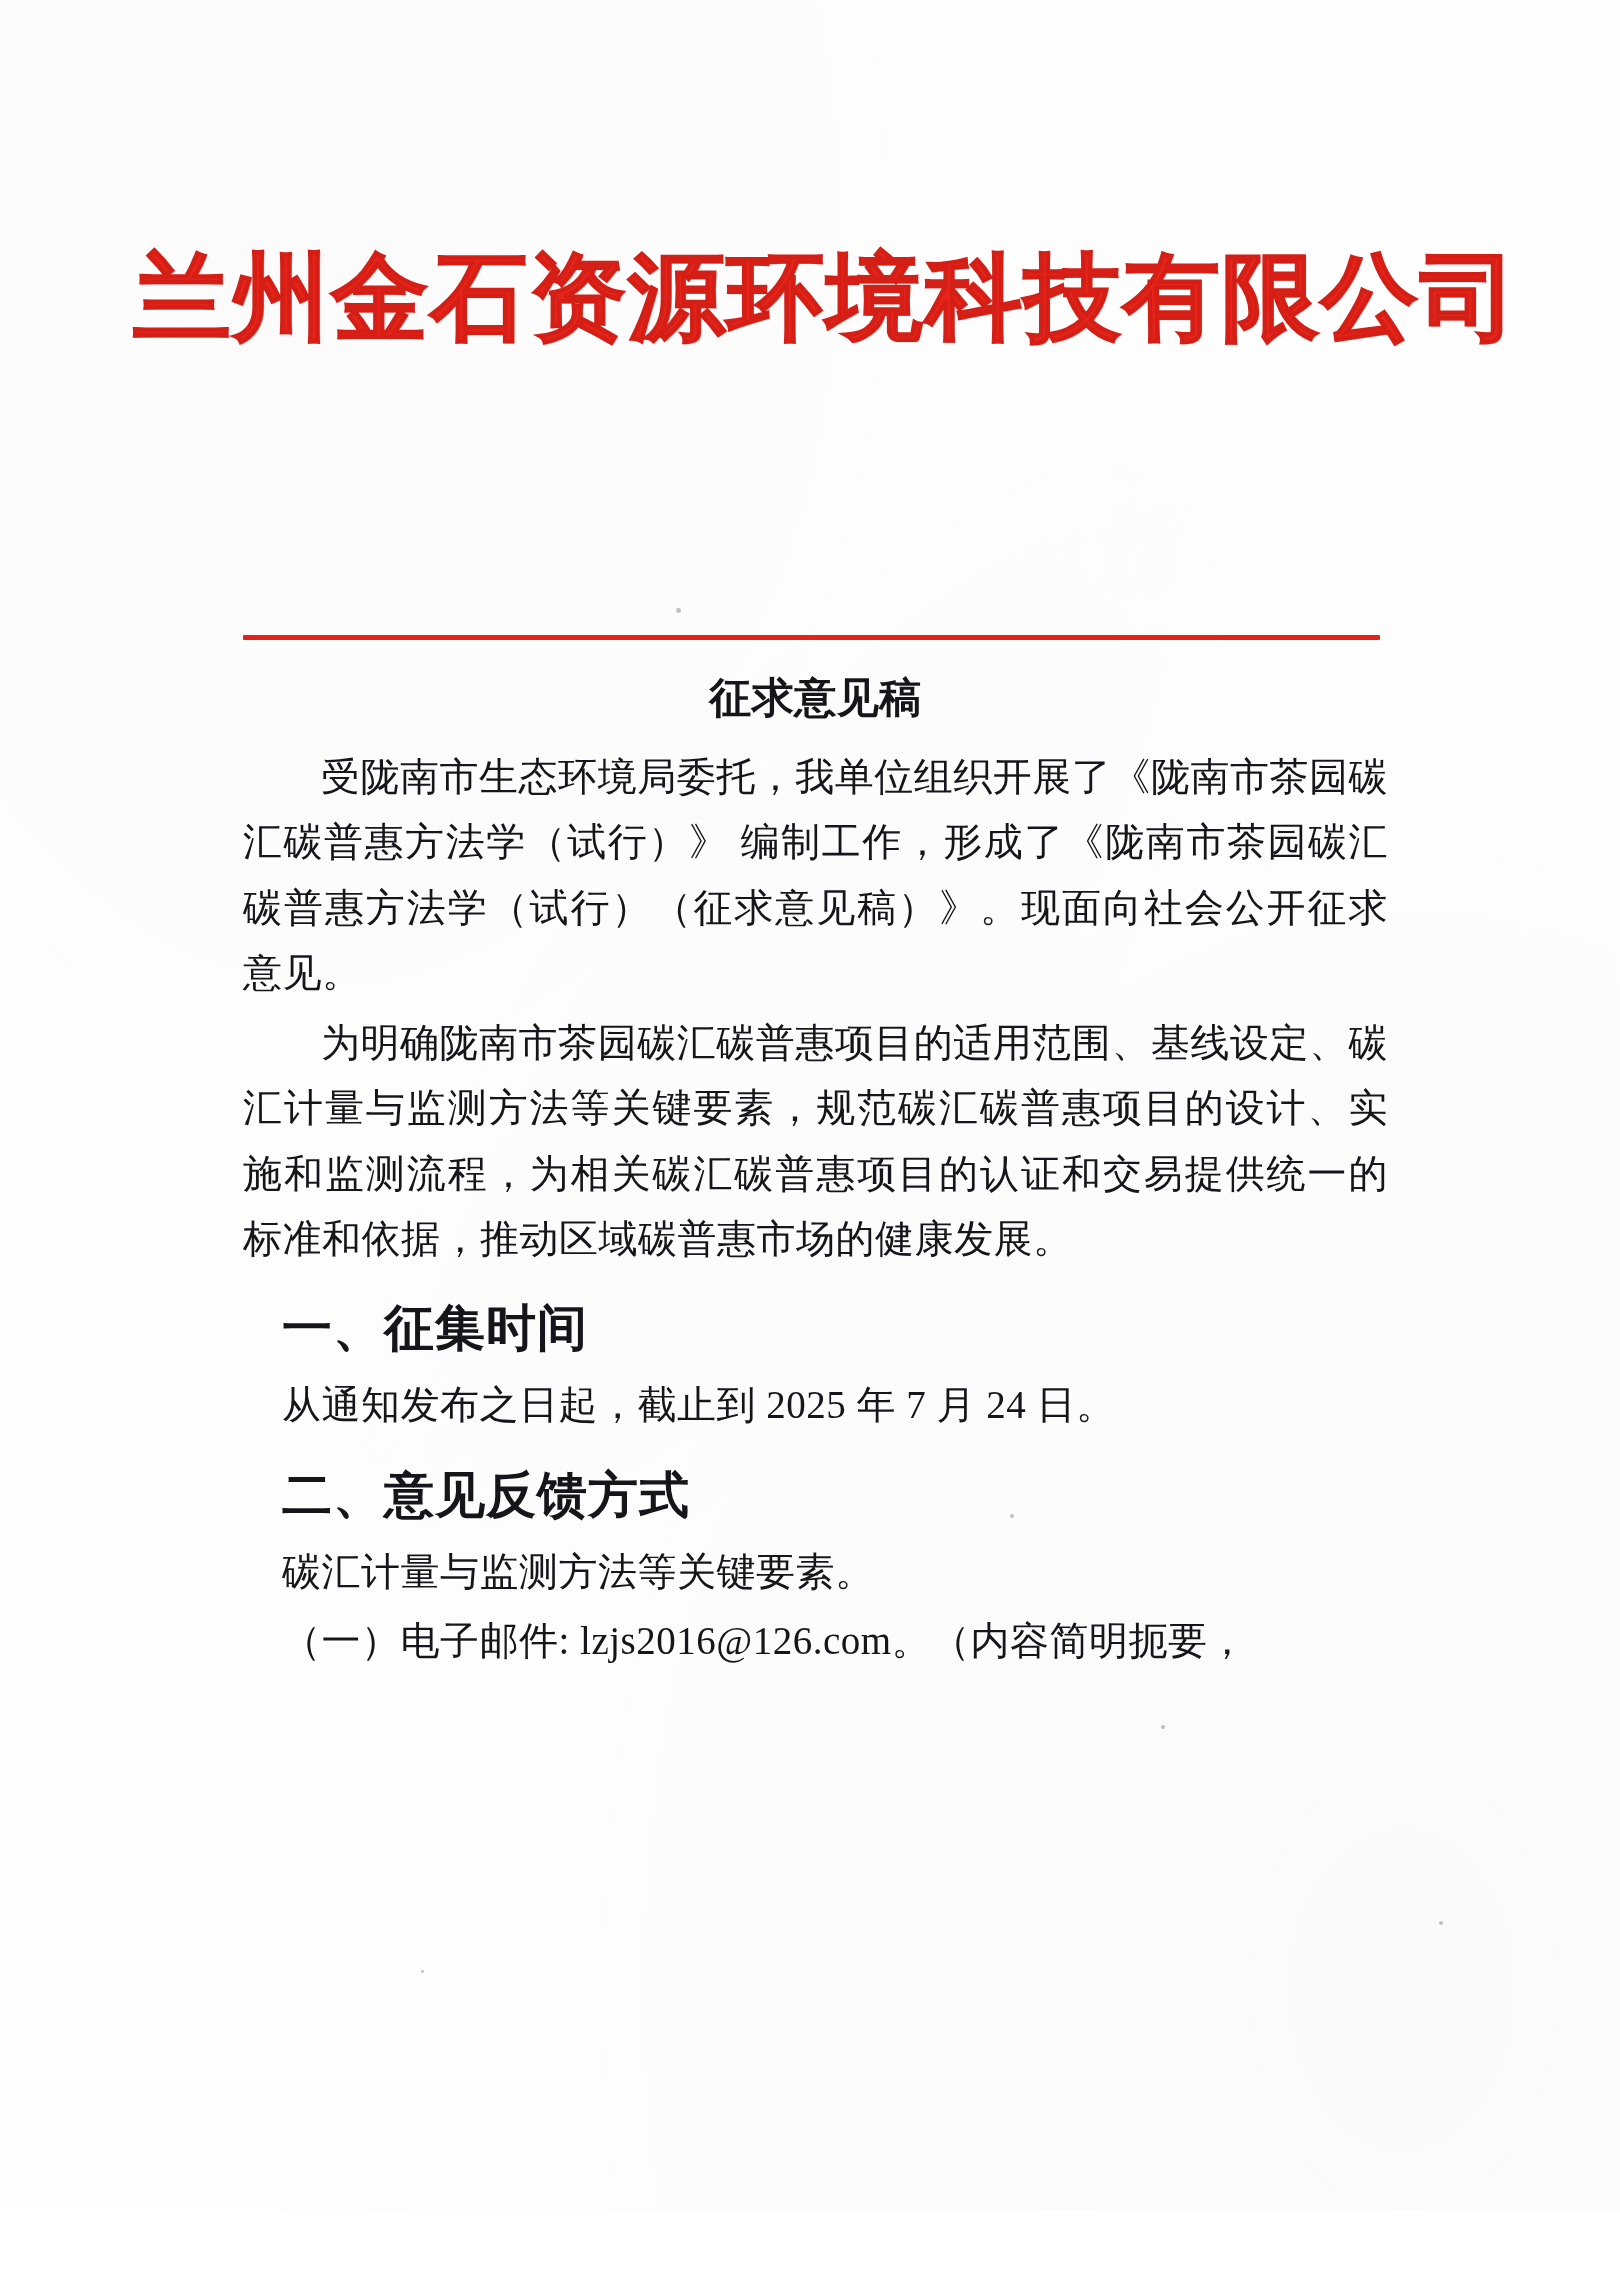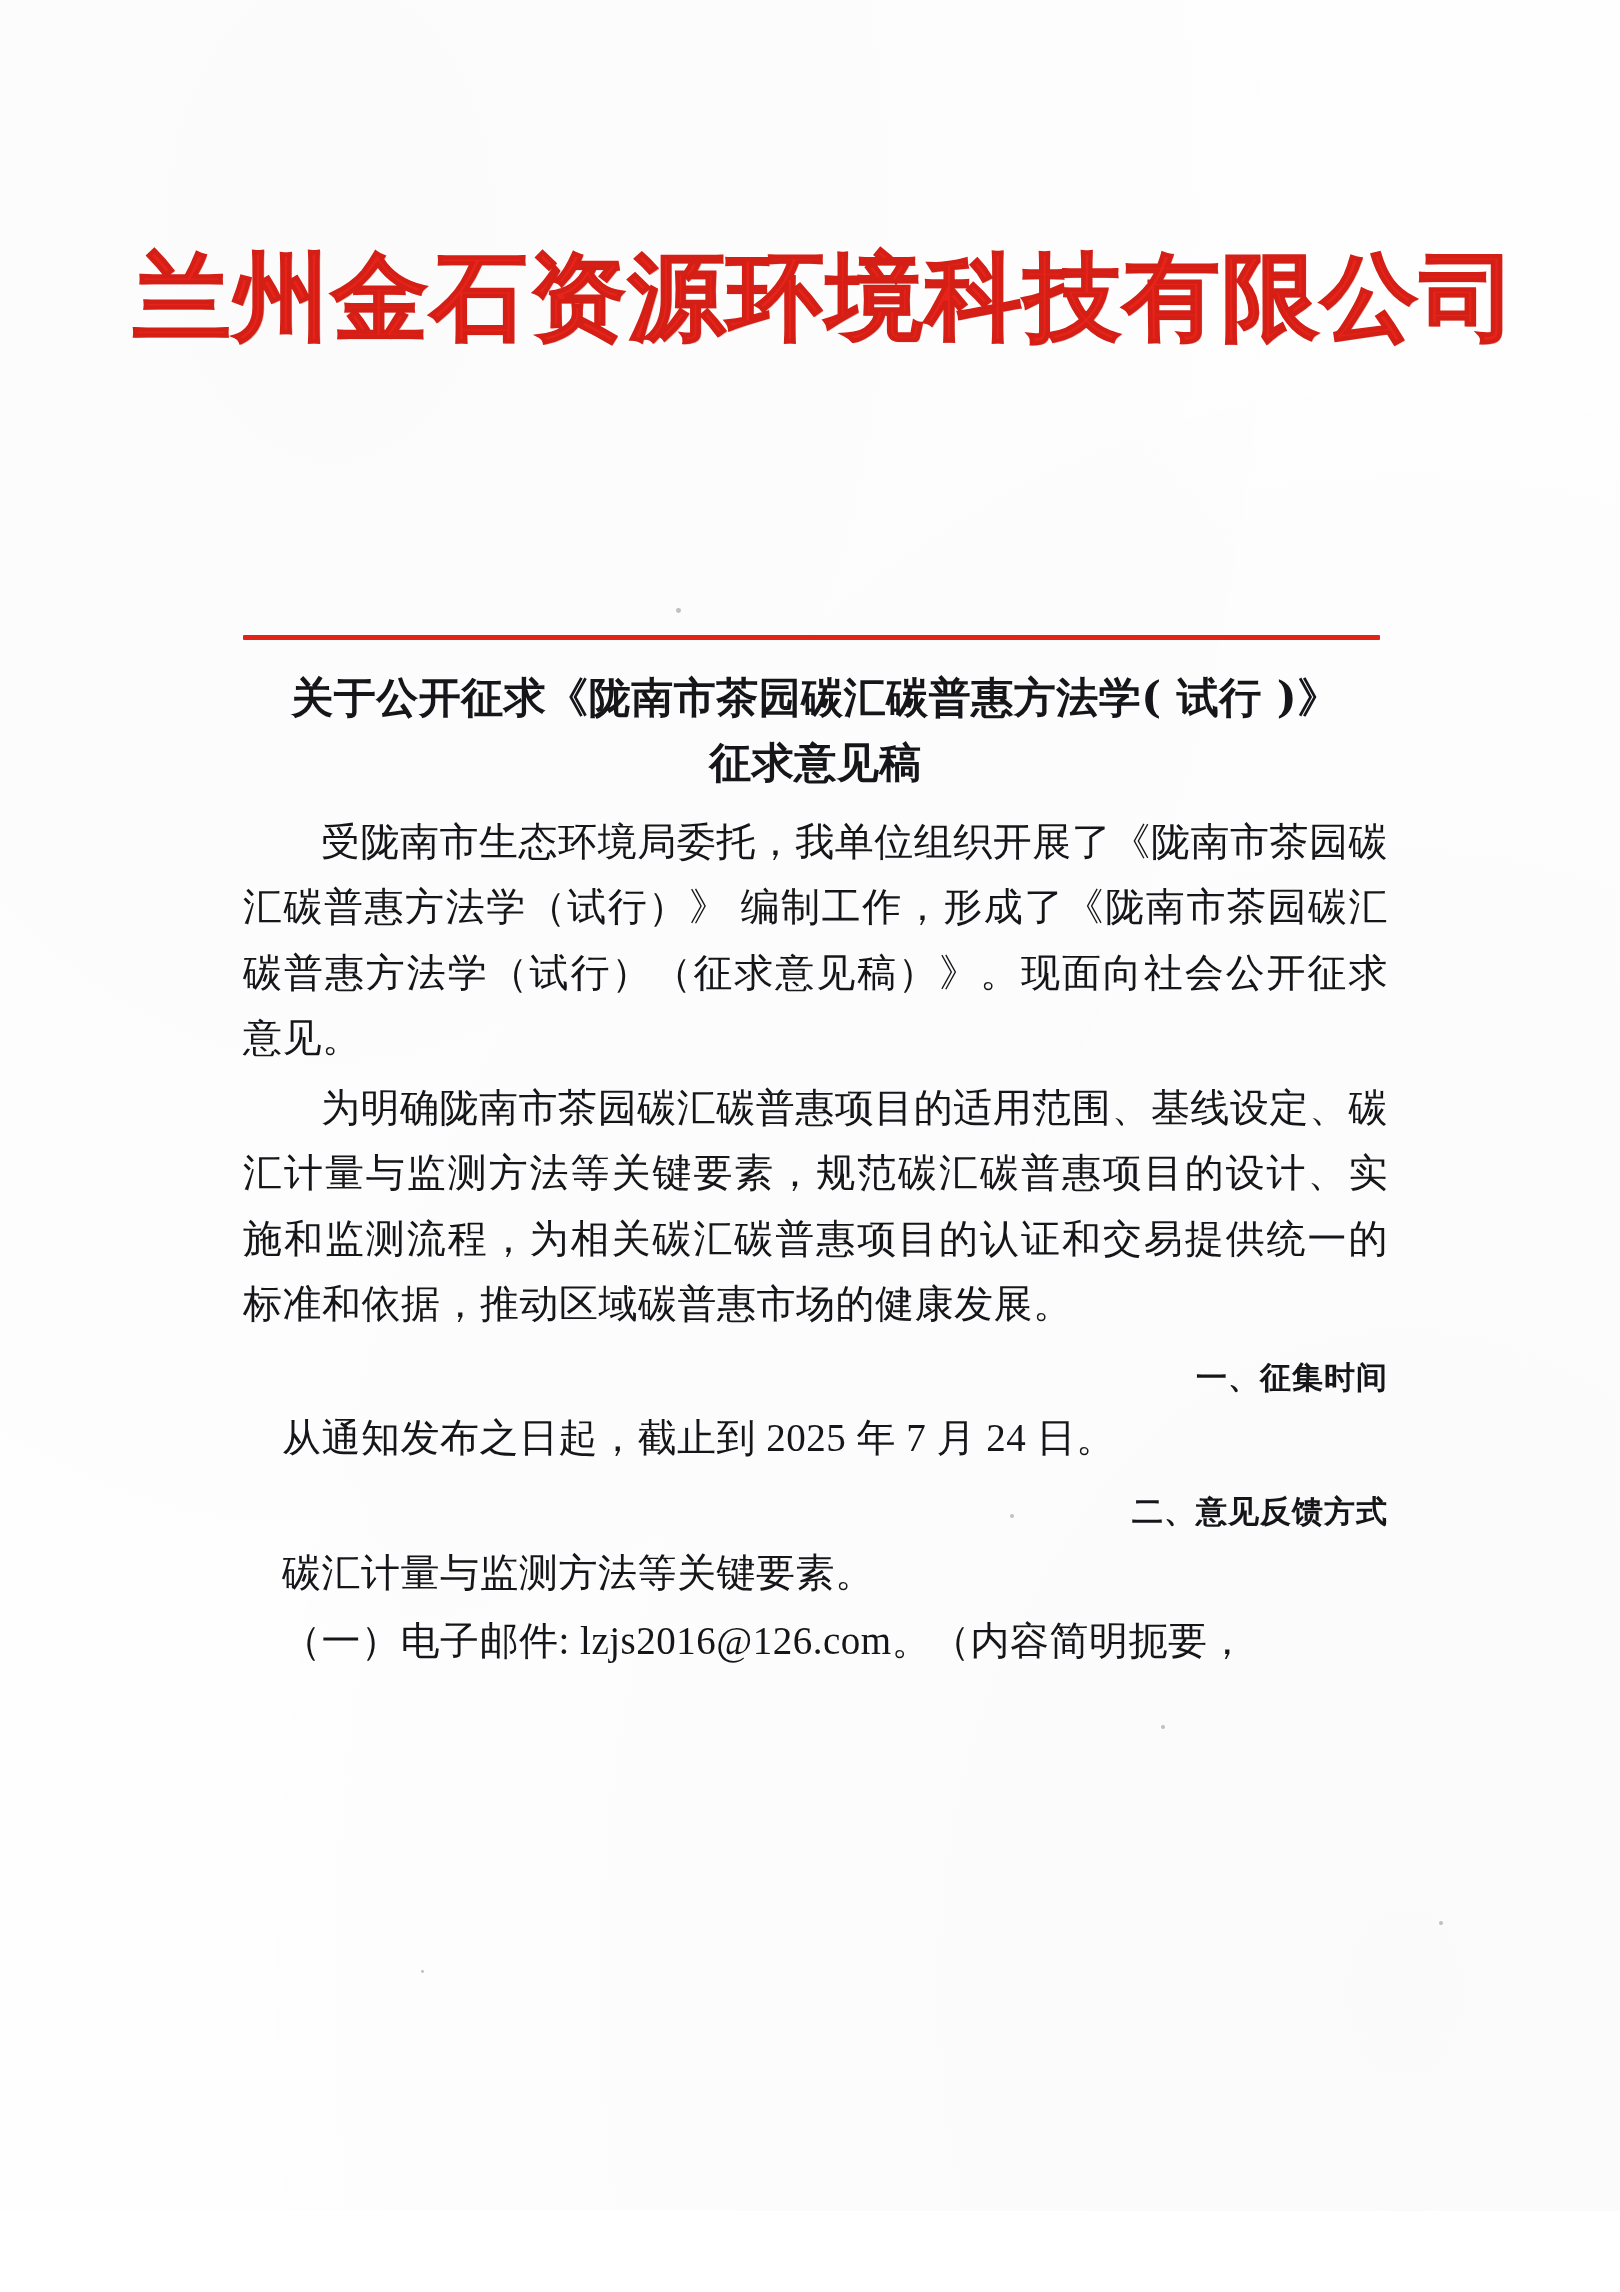--- a/index.html
+++ b/index.html
@@ -79,26 +79,25 @@
     line-height: 1.68;
     text-align: justify;
     text-justify: inter-ideograph;
     margin: 0 0 3.9px 0;
     text-indent: 78px;
     letter-spacing: 0.5px;
   }
   .section-head {
     font-family: "DejaVu Serif", serif;
     font-weight: bold;
-    font-size: 31px;
+    font-size: 50px;
     line-height: 1.7;
     margin: 13.7px 0 2px 0;
     text-indent: 39px;
     letter-spacing: 1px;
-    text-align: right;
   }
   .plain-line {
     font-size: 39px;
     line-height: 1.7;
     margin: 0 0 2px 0;
     text-indent: 39px;
     letter-spacing: 0.5px;
   }
   .plain-line.wide {
     text-indent: 39px;
@@ -121,21 +120,20 @@
 
   <div class="letterhead">
     <div class="letterhead-title">兰州金石资源环境科技有限公司</div>
   </div>
 
   <div class="red-rule"></div>
 
   <div class="doc-body">
 
     <div class="doc-title">
-      <span>关于公开征求《陇南市茶园碳汇碳普惠方法学( 试行 )》</span>
       <span class="line2">征求意见稿</span>
     </div>
 
     <p class="para">受陇南市生态环境局委托，我单位组织开展了《陇南市茶园碳汇碳普惠方法学（试行）》 编制工作，形成了《陇南市茶园碳汇碳普惠方法学（试行）（征求意见稿）》。现面向社会公开征求意见。</p>
     <p class="para">为明确陇南市茶园碳汇碳普惠项目的适用范围、基线设定、碳汇计量与监测方法等关键要素，规范碳汇碳普惠项目的设计、实施和监测流程，为相关碳汇碳普惠项目的认证和交易提供统一的标准和依据，推动区域碳普惠市场的健康发展。</p>
 
     <div class="section-head">一、征集时间</div>
     <div class="plain-line">从通知发布之日起，截止到 2025 年 7 月 24 日。</div>
 
     <div class="section-head">二、意见反馈方式</div>

